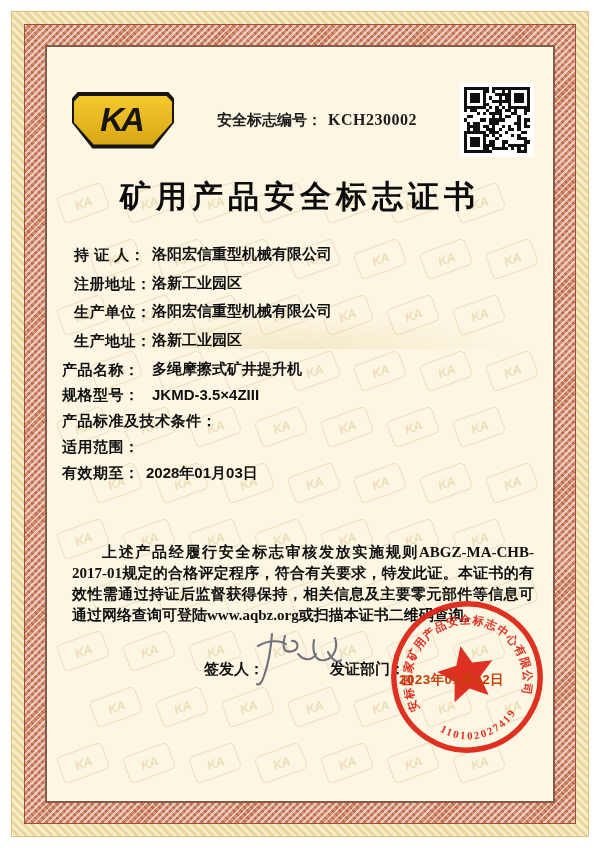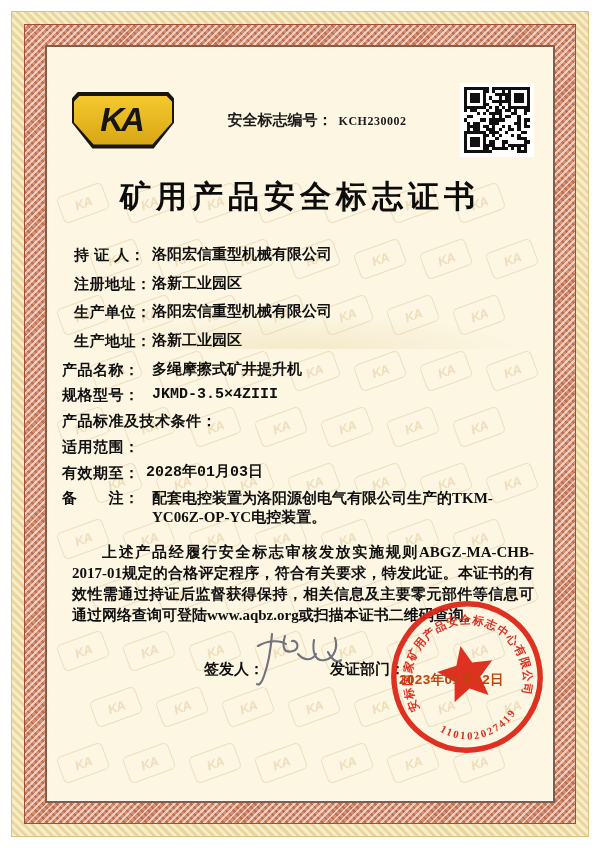--- a/index.html
+++ b/index.html
@@ -30,42 +30,42 @@
       align-items:center;z-index:2;}
   .ka-badge{width:102px;height:57px;flex:none;display:flex;align-items:center;justify-content:center;
       clip-path:polygon(6% 0%,94% 0%,100% 12%,100% 55%,80% 100%,20% 100%,0% 55%,0% 12%);
       background:#17150e;}
   .ka-inner{width:94px;height:49px;display:flex;align-items:center;justify-content:center;
       clip-path:polygon(6% 0%,94% 0%,100% 12%,100% 55%,80% 100%,20% 100%,0% 55%,0% 12%);
       background:linear-gradient(180deg,#f4c92e,#d9a615);
       font-style:italic;font-weight:900;font-size:33px;letter-spacing:-3px;color:#17150e;
       padding-right:4px;}
   .cert-no{flex:1;text-align:center;font-size:15px;font-weight:700;color:#1c1c1c;}
-  .cert-no .num{font-family:"Liberation Serif",serif;font-weight:600;font-size:12px;
+  .cert-no .num{font-family:"Liberation Serif",serif;font-weight:600;font-size:16px;
       letter-spacing:.5px;margin-left:6px;}
   .qr{width:74px;height:74px;flex:none;background:#ffffff;padding:4px;box-sizing:border-box;
       display:grid;grid-template-columns:repeat(21,1fr);grid-auto-rows:1fr;}
   .qr i{display:block;}
   .qr i.b{background:#101010;}
 
   
   .title{position:absolute;top:176px;left:0;right:0;text-align:center;z-index:2;
       font-family:"Liberation Serif",serif;font-weight:700;font-size:31px;
       letter-spacing:5px;color:#0c0c0c;}
 
   
   .fields{position:absolute;top:246px;left:62px;right:66px;z-index:2;}
   .row{display:flex;align-items:flex-start;margin-bottom:8px;font-size:15px;font-weight:700;
       line-height:1.18;color:#101010;}
   .row.g1{margin-bottom:11px;}
   .lbl{flex:none;width:90px;letter-spacing:.5px;box-sizing:border-box;}
   .row.indent .lbl{padding-left:12px;}
   .lbl.wide{width:170px;}
   .val{font-family:"Liberation Serif",serif;}
-  .val.hei{font-family:Liberation Mono, monospace;text-align:right;}
+  .val.hei{font-family:Liberation Sans, sans-serif;text-align:right;}
   .val.std{font-size:13px;white-space:nowrap;letter-spacing:.2px;padding-top:1px;}
   .pair1{display:flex;width:228px;flex:none;}
   .pair1 .lbl{width:90px;}
   .pair2{display:flex;}
   .pair2 .lbl{width:84px;}
   .row.remark .val{flex:1;line-height:1.25;}
 
   
   .decl{position:absolute;top:542px;left:72px;right:66px;z-index:1;
       font-family:"Liberation Serif",serif;font-size:15px;font-weight:700;
@@ -654,24 +654,20 @@
     </div>
     <div class="row">
       <span class="lbl">适用范围：</span>
     </div>
     <div class="row" style="margin-top:4px;">
       <span class="pair2">
         <span class="lbl">有效期至：</span>
         <span class="val hei">2028年01月03日</span>
       </span>
     </div>
-    <div class="row remark" style="margin-top:4px;">
-      <span class="lbl">备　　注：</span>
-      <span class="val">配套电控装置为洛阳源创电气有限公司生产的TKM-YC06Z-OP-YC电控装置。</span>
-    </div>
   </div>
 
   <div class="decl">上述产品经履行安全标志审核发放实施规则ABGZ-MA-CHB-2017-01规定的合格评定程序，符合有关要求，特发此证。本证书的有效性需通过持证后监督获得保持，相关信息及主要零元部件等信息可通过网络查询可登陆www.aqbz.org或扫描本证书二维码查询。</div>
 
 
   <div class="signer">签发人：</div>
   <div class="sig" title="">
     <svg width="92" height="72" viewBox="0 0 92 72">
       <g stroke="#71717f" stroke-width="2.1" fill="none" stroke-linecap="round">
         <path d="M20,6 C19,18 18,32 12,48 C10,54 7,58 5,56"></path>

